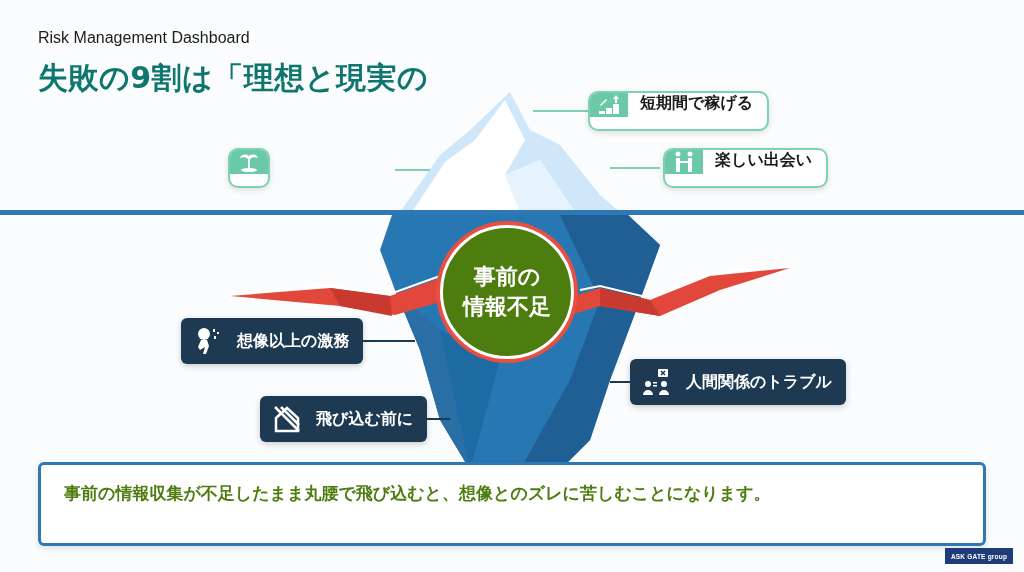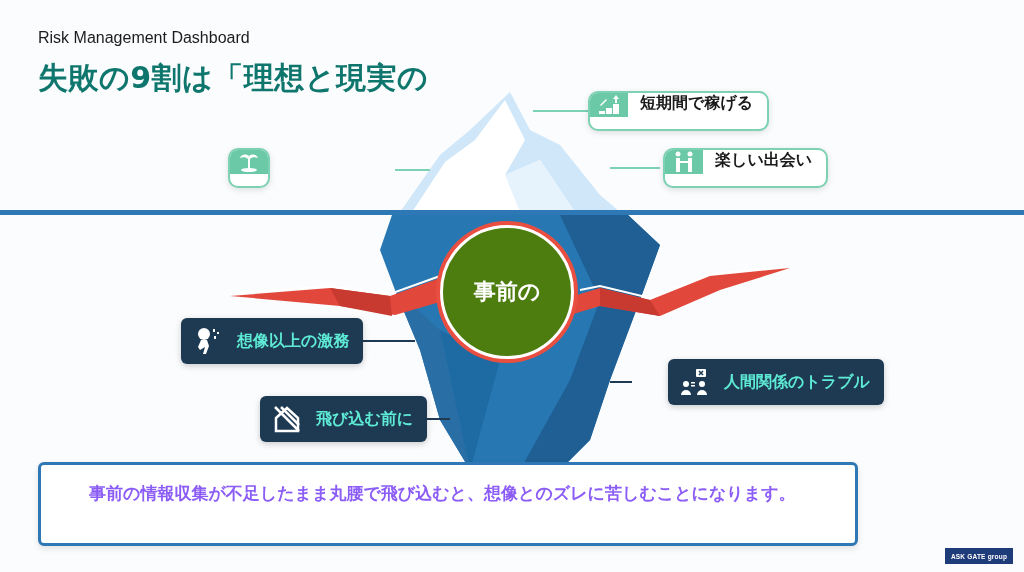--- a/index.html
+++ b/index.html
@@ -6,25 +6,25 @@
   html, body { width:1024px; height:572px; overflow:hidden; background:#fbfcfd; }
   body { position:relative; font-family:"DejaVu Sans", "Liberation Sans", sans-serif; color:#111; }
   .abs { position:absolute; }
   .subtitle { left:38px; top:29px; font-size:16px; color:#1c1c1c; font-family:"Liberation Sans", sans-serif; }
   .title { left:38px; top:58px; font-size:30px; font-weight:bold; line-height:40px; color:#0f766e; letter-spacing:0.5px; }
   .waterline { left:0; top:210px; width:1024px; height:5px; background:#2e79b5; }
   svg.ice { position:absolute; left:0; top:0; }
   .tag-light { display:flex; align-items:flex-start; height:40px; border:2px solid #7dd2b4; border-radius:10px; background:#fff; box-shadow:0 2px 6px rgba(0,0,0,0.12); overflow:hidden; }
   .tag-light .ic { width:38px; background:#6cc9a8; display:flex; align-items:center; justify-content:center; }
   .tag-light .lbl { padding:0 14px 0 12px; display:flex; align-items:center; font-size:16px; font-weight:bold; color:#1a1a1a; }
-  .tag-dark { display:flex; align-items:center; height:46px; background:#1d3a52; border-radius:6px; color:#5eead4; box-shadow:0 2px 6px rgba(0,0,0,0.2); padding:0 14px 0 10px; }
+  .tag-dark { display:flex; align-items:center; height:46px; background:#1d3a52; border-radius:6px; color:#ffffff; box-shadow:0 2px 6px rgba(0,0,0,0.2); padding:0 14px 0 10px; }
   .tag-dark .ic { width:34px; height:34px; display:flex; align-items:center; justify-content:center; margin-right:12px; }
   .tag-dark .lbl { font-size:16px; font-weight:bold; }
   .badge { left:440px; top:225px; width:134px; height:134px; border-radius:50%; background:#4d7c0f; border:3px solid #fff; box-shadow:0 0 0 4px #e94f41; display:flex; flex-direction:column; align-items:center; justify-content:center; color:#fff; font-size:22px; font-weight:bold; line-height:30px; text-align:center; }
-  .msgbox { left:38px; top:462px; width:820px; height:84px; background:#fff; border:3px solid #2e79b5; border-radius:6px; padding:14px 0 0 48px; font-size:17px; font-weight:bold; line-height:28px; color:#8b5cf6; box-shadow:0 3px 6px rgba(0,0,0,0.1); }
+  .msgbox { left:38px; top:462px; width:948px; height:84px; background:#fff; border:3px solid #2e79b5; border-radius:6px; padding:14px 0 0 23px; font-size:17px; font-weight:bold; line-height:28px; color:#4d7c0f; box-shadow:0 3px 6px rgba(0,0,0,0.1); }
   .logo { left:945px; top:548px; width:68px; height:16px; background:#1f3c7a; color:#fff; font-size:6.5px; display:flex; align-items:center; justify-content:center; font-family:"Liberation Sans", sans-serif; font-weight:bold; letter-spacing:0.2px; }
 </style>
 </head>
 <body>
 
 <svg class="ice" width="1024" height="572">
 
   <polygon points="400,212 440,155 470,130 510,92 530,130 560,145 600,195 620,212" fill="#cfe7f8"></polygon>
   <polygon points="412,212 445,162 475,140 505,100 525,140 505,175 540,160 575,212" fill="#ffffff"></polygon>
   <polygon points="505,175 540,160 575,212 520,212" fill="#e6f3fc"></polygon>
@@ -93,20 +93,21 @@
           <rect x="16" y="8" width="4" height="14"></rect>
           <rect x="8" y="11" width="8" height="2"></rect>
         </g>
       </svg>
   </div>
   <div class="lbl">楽しい出会い</div>
 </div>
 
 <div class="abs badge">
   <div>事前の</div>
+  <div>情報不足</div>
 </div>
 
 <div class="abs tag-dark" style="left:181px; top:318px;">
   <div class="ic">
     <svg width="30" height="30" viewBox="0 0 30 30">
         <g fill="#fff">
           <circle cx="11" cy="8" r="6"></circle>
           <path d="M8 14 l6 0 l2 6 l-3 8 h-3 l2 -7 l-5 3 l-2 -3z"></path>
           <rect x="20" y="3" width="2" height="3"></rect>
           <rect x="24" y="6" width="2" height="2"></rect>
@@ -121,21 +122,21 @@
     <svg width="30" height="30" viewBox="0 0 30 30">
         <g fill="none" stroke="#fff" stroke-width="2.5">
           <path d="M4 14 L15 4 L26 14 V27 H4 Z"></path>
           <path d="M3 3 L27 27"></path>
           <path d="M9 3 L27 21"></path>
         </g>
       </svg>
   </div>
   <div class="lbl">飛び込む前に</div>
 </div>
-<div class="abs tag-dark" style="left:668px; top:359px;">
+<div class="abs tag-dark" style="left:630px; top:359px;">
   <div class="ic">
     <svg width="30" height="30" viewBox="0 0 30 30">
         <g fill="#fff">
           <circle cx="6" cy="17" r="3"></circle>
           <path d="M1 28 a5 5 0 0 1 10 0z"></path>
           <circle cx="22" cy="17" r="3"></circle>
           <path d="M17 28 a5 5 0 0 1 10 0z"></path>
           <rect x="16" y="2" width="10" height="8" rx="1"></rect>
           <rect x="11" y="15" width="4" height="1.5"></rect>
           <rect x="11" y="18" width="4" height="1.5"></rect>

